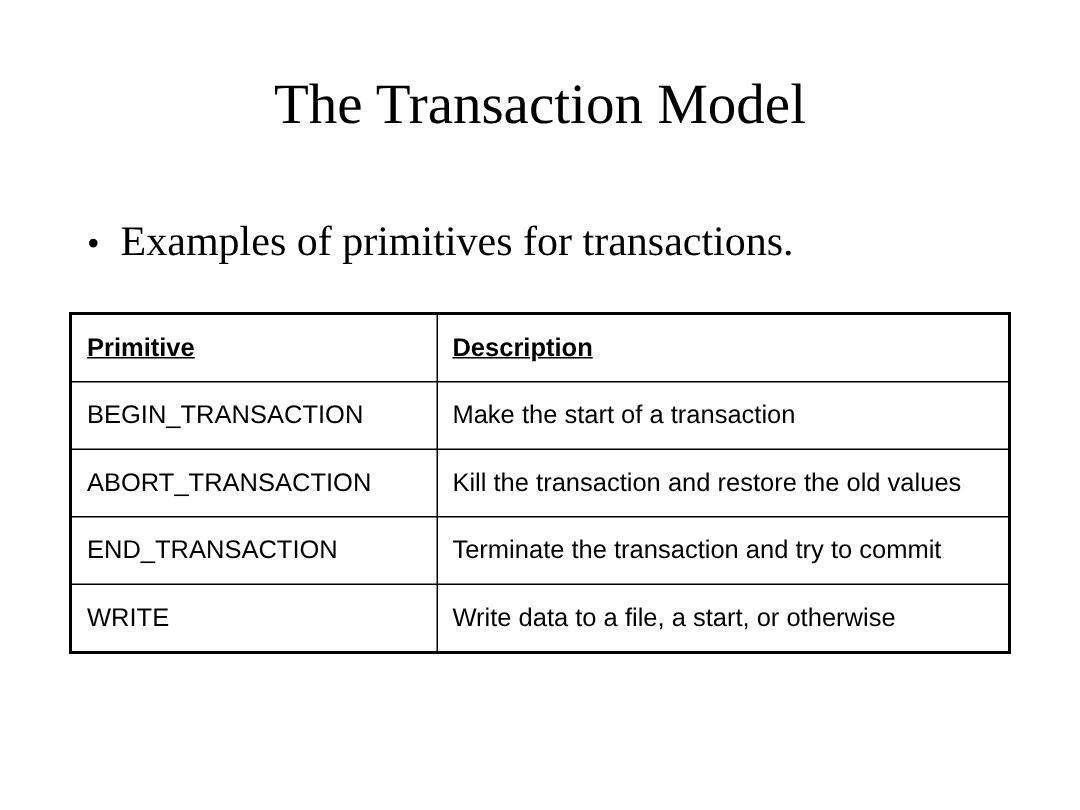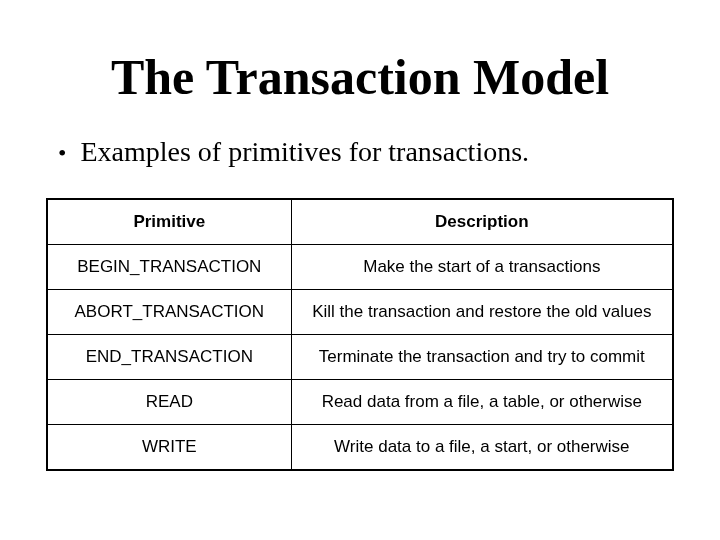--- a/index.html
+++ b/index.html
@@ -9,59 +9,61 @@
     height: 540px;
     background: #fff;
     font-family: "Times New Roman", Times, serif;
     color: #000;
   }
   .slide {
     padding: 30px 40px 0 40px;
   }
   .title {
     text-align: center;
-    font-size: 50px;
-    font-weight: 700;
+    font-size: 38px;
+    font-weight: 400;
     margin: 18px 0 30px 0;
   }
   .bullet-row {
     display: flex;
     align-items: baseline;
     margin: 0 0 30px 18px;
   }
   .bullet-dot {
     font-size: 24px;
     margin-right: 14px;
     line-height: 1;
   }
   .bullet-text {
     font-size: 28px;
     font-weight: 400;
+    margin-top: 24px;
   }
   .tbl-wrap {
     margin: 0 6px;
   }
   table {
     width: 100%;
     border-collapse: collapse;
     border: 2.5px solid #000;
   }
   th, td {
     border: 1px solid #000;
     font-family: Arial, Helvetica, sans-serif;
     font-size: 17px;
     padding: 12px 10px;
     vertical-align: middle;
   }
   th {
     font-weight: 700;
-    text-align: center;
+    text-align: left;
+    text-decoration: underline;
   }
   td {
-    text-align: center;
+    text-align: left;
   }
   col.c1 { width: 39%; }
   col.c2 { width: 61%; }
 </style>
 </head>
 <body>
 
 <div class="slide">
 
   <div class="title">The Transaction Model</div>
@@ -79,33 +81,29 @@
         </colgroup>
       <thead>
         <tr>
           <th>Primitive</th>
           <th>Description</th>
         </tr>
       </thead>
       <tbody>
         <tr>
           <td>BEGIN_TRANSACTION</td>
-          <td>Make the start of a transactions</td>
+          <td>Make the start of a transaction</td>
         </tr>
         <tr>
           <td>ABORT_TRANSACTION</td>
           <td>Kill the transaction and restore the old values</td>
         </tr>
         <tr>
           <td>END_TRANSACTION</td>
           <td>Terminate the transaction and try to commit</td>
-        </tr>
-        <tr>
-          <td>READ</td>
-          <td>Read data from a file, a table, or otherwise</td>
         </tr>
         <tr>
           <td>WRITE</td>
           <td>Write data to a file, a start, or otherwise</td>
         </tr>
       </tbody>
     </table>
   </div>
 
 </div>

